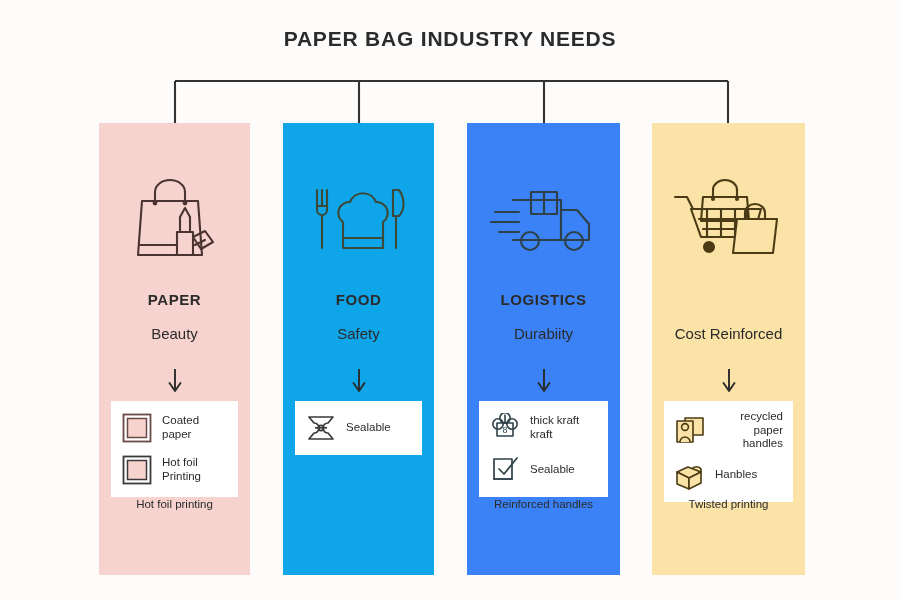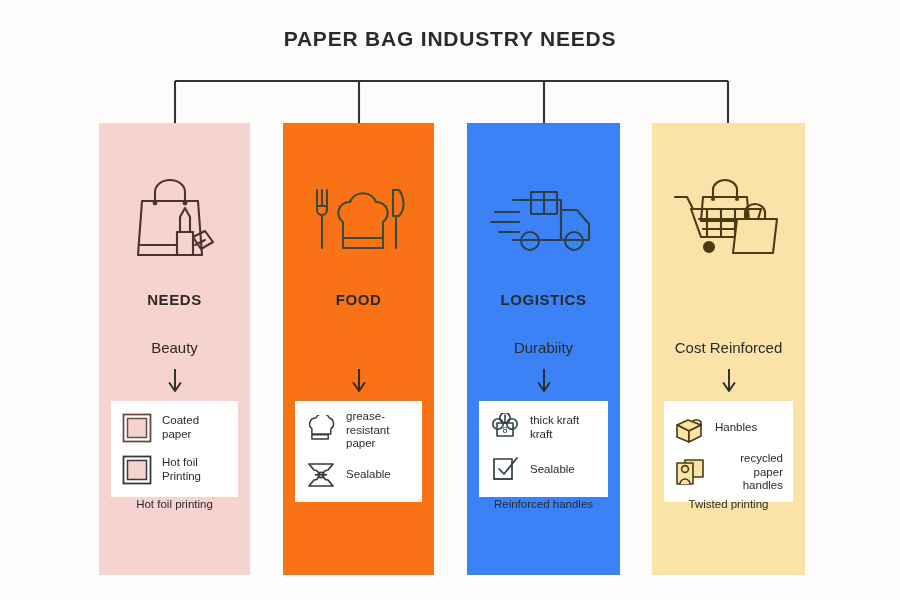--- a/index.html
+++ b/index.html
@@ -41,21 +41,21 @@
     display:flex;align-items:center;justify-content:center;
     height:90px;
   }
 
   .col-title{
     position:absolute;left:0;top:168px;width:100%;
     text-align:center;
     font-size:15px;font-weight:bold;letter-spacing:.6px;
   }
   .col-sub{
-    position:absolute;left:0;top:216px;width:100%;
+    position:absolute;left:0;top:202px;width:100%;
     text-align:center;
     font-size:15px;font-weight:normal;
   }
 
   .arrow{
     position:absolute;left:0;top:245px;width:100%;
     display:flex;justify-content:center;
   }
 
   .feature-box{
@@ -82,21 +82,21 @@
   }
   .feature-label.rt{text-align:right;}
 
   .col-footer{
     position:absolute;left:0;top:375px;width:100%;
     text-align:center;font-size:11.5px;
   }
 
   
   .c1{background:#f6d3ce;}
-  .c2{background:#f97316;}
+  .c2{background:#0ea5e9;}
   .c3{background:#3b82f6;}
   .c4{background:#fbe2a7;}
 </style>
 </head>
 <body>
 
 <div id="canvas">
 
   <div class="title">PAPER BAG INDUSTRY NEEDS</div>
 
@@ -126,21 +126,21 @@
           <circle cx="30" cy="28" r="2.4" fill="#4a3330" stroke="none"></circle>
           <circle cx="60" cy="28" r="2.4" fill="#4a3330" stroke="none"></circle>
           <path d="M15 70 H52"></path>
           <rect x="52" y="57" width="16" height="23"></rect>
           <path d="M55 57 V42 l5 -9 l5 9 V57"></path>
           <path d="M68 62 l12 -6 l8 11 l-12 7 Z"></path>
           <path d="M70 70 l10 -5"></path>
         </svg>
       </div>
 
-      <div class="col-title">NEEDS</div>
+      <div class="col-title">PAPER</div>
       <div class="col-sub">Beauty</div>
 
       <div class="arrow">
         <svg viewBox="0 0 16 28" width="16" height="28" stroke="#2b2b2b" stroke-width="1.9" fill="none">
           <path d="M8 1 V21"></path>
           <path d="M2.5 15 L8 23 L13.5 15" stroke-linecap="round" stroke-linejoin="round"></path>
         </svg>
       </div>
 
       <div class="feature-box">
@@ -177,38 +177,30 @@
           <path d="M10 28 h10 v4 a5 5 0 0 1 -5 5 a5 5 0 0 1 -5 -5 Z"></path>
           <path d="M15 37 V70"></path>
           <path d="M92 12 c6 8 6 20 0 26 h-6 V12 Z"></path>
           <path d="M89 38 V70"></path>
           <path d="M36 60 V44 a11 11 0 0 1 7 -20 a14 14 0 0 1 26 0 a11 11 0 0 1 7 20 V60 Z"></path>
           <path d="M36 60 H76 V70 H36 Z"></path>
         </svg>
       </div>
 
       <div class="col-title">FOOD</div>
+      <div class="col-sub">Safety</div>
 
       <div class="arrow">
         <svg viewBox="0 0 16 28" width="16" height="28" stroke="#2b2b2b" stroke-width="1.9" fill="none">
           <path d="M8 1 V21"></path>
           <path d="M2.5 15 L8 23 L13.5 15" stroke-linecap="round" stroke-linejoin="round"></path>
         </svg>
       </div>
 
       <div class="feature-box">
-        <div class="feature-row">
-          <span class="feature-ico">
-            <svg viewBox="0 0 32 30" width="32" height="30" fill="none" stroke="#3a3a3a" stroke-width="1.7" stroke-linejoin="round">
-              <path d="M7 20 V14 a7 7 0 0 1 4.5 -12.5 a9 9 0 0 1 16 0 A7 7 0 0 1 29 14 V20 Z" transform="scale(0.86) translate(1,2)"></path>
-              <path d="M7 21 H26 V26 H7 Z" transform="scale(0.86) translate(1,2)"></path>
-            </svg>
-          </span>
-          <span class="feature-label">grease-resistant paper</span>
-        </div>
         <div class="feature-row">
           <span class="feature-ico">
             <svg viewBox="0 0 30 28" width="30" height="28" fill="none" stroke="#3a3a3a" stroke-width="1.7" stroke-linejoin="round">
               <path d="M3 3 H27 L22 9 a5 5 0 0 0 0 10 l5 6 H3 l5 -6 a5 5 0 0 0 0 -10 Z"></path>
               <path d="M9 13.8 H21"></path>
               <circle cx="15" cy="14" r="2.6"></circle>
             </svg>
           </span>
           <span class="feature-label">Sealable</span>
         </div>
@@ -299,38 +291,38 @@
         <svg viewBox="0 0 16 28" width="16" height="28" stroke="#2b2b2b" stroke-width="1.9" fill="none">
           <path d="M8 1 V21"></path>
           <path d="M2.5 15 L8 23 L13.5 15" stroke-linecap="round" stroke-linejoin="round"></path>
         </svg>
       </div>
 
       <div class="feature-box">
         <div class="feature-row">
           <span class="feature-ico">
             <svg viewBox="0 0 32 30" width="32" height="30" fill="none" stroke="#4a3b15" stroke-width="1.6" stroke-linejoin="round">
+              <path d="M11 3 H29 V20 H11 Z" fill="#fbe2a7"></path>
+              <path d="M3 6 H19 V27 H3 Z" fill="#fbe2a7"></path>
+              <circle cx="11" cy="12" r="3.4" fill="#fbe2a7"></circle>
+              <path d="M6 27 a5 5 0 0 1 10 0" fill="#fbe2a7"></path>
+            </svg>
+          </span>
+          <span class="feature-label rt">recycled paper handles</span>
+        </div>
+        <div class="feature-row">
+          <span class="feature-ico">
+            <svg viewBox="0 0 32 30" width="32" height="30" fill="none" stroke="#4a3b15" stroke-width="1.6" stroke-linejoin="round">
               <path d="M18 9 a5 4 0 0 1 9 0 V13" fill="#fbe2a7"></path>
               <path d="M3 12 L14 7 L27 12 L15 18 Z" fill="#fbe2a7"></path>
               <path d="M3 12 V24 L15 29 V18 Z" fill="#fbe2a7"></path>
               <path d="M27 12 V23 L15 29 V18 Z" fill="#fbe2a7"></path>
             </svg>
           </span>
           <span class="feature-label">Hanbles</span>
         </div>
-        <div class="feature-row">
-          <span class="feature-ico">
-            <svg viewBox="0 0 32 30" width="32" height="30" fill="none" stroke="#4a3b15" stroke-width="1.6" stroke-linejoin="round">
-              <path d="M11 3 H29 V20 H11 Z" fill="#fbe2a7"></path>
-              <path d="M3 6 H19 V27 H3 Z" fill="#fbe2a7"></path>
-              <circle cx="11" cy="12" r="3.4" fill="#fbe2a7"></circle>
-              <path d="M6 27 a5 5 0 0 1 10 0" fill="#fbe2a7"></path>
-            </svg>
-          </span>
-          <span class="feature-label rt">recycled paper handles</span>
-        </div>
       </div>
 
       <div class="col-footer">Twisted printing</div>
     </div>
   </div>
 
 </div>
 
 </body></html>

